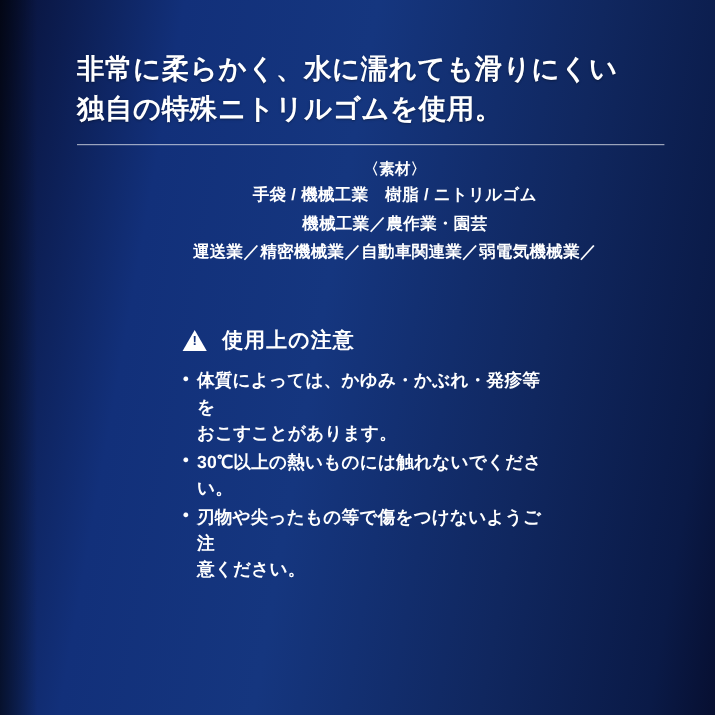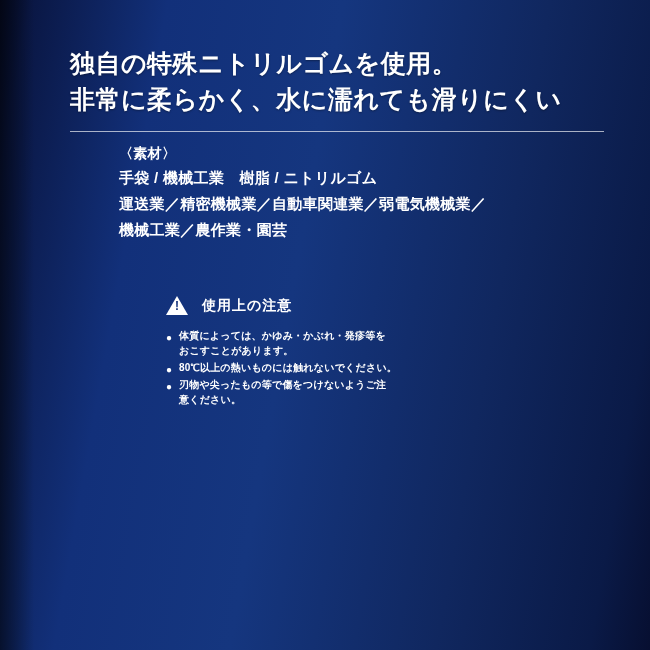--- a/index.html
+++ b/index.html
@@ -64,21 +64,21 @@
   .specs {
     position: absolute;
     left: 119px;
     top: 141px;
     width: 480px;
     font-size: 15px;
     font-weight: bold;
     line-height: 1.72;
     letter-spacing: 0.3px;
   }
-  .specs .row { white-space: nowrap; }
+  .specs .row { white-space: nowrap; text-align: center; }
   .specs .label { font-size: 14px; }
 
   .notice {
     position: absolute;
     left: 166px;
     top: 296px;
     width: 330px;
   }
   .notice-head {
     display: flex;
@@ -101,29 +101,29 @@
     left: -3px;
     top: 4px;
     width: 6px;
     font-size: 12px;
     font-weight: bold;
     color: #12307a;
     text-align: center;
     line-height: 1;
   }
   .notice-title {
-    font-size: 14px;
+    font-size: 19px;
     font-weight: bold;
     letter-spacing: 1px;
   }
   ul.notice-list {
     list-style: none;
     margin: 0;
     padding: 0;
-    font-size: 10px;
+    font-size: 16px;
     line-height: 1.5;
     font-weight: bold;
     letter-spacing: 0.2px;
   }
   ul.notice-list li {
     position: relative;
     padding-left: 13px;
     margin-bottom: 2px;
   }
   ul.notice-list li:before {
@@ -137,38 +137,38 @@
   ul.notice-list li.gap {
     margin-top: 16px;
   }
 </style>
 </head>
 <body>
 
 <div id="page">
 
   <div class="headline">
+    <div>非常に柔らかく、水に濡れても滑りにくい</div>
     <div>独自の特殊ニトリルゴムを使用。</div>
-    <div>非常に柔らかく、水に濡れても滑りにくい</div>
   </div>
 
   <div class="divider"></div>
 
   <div class="specs">
     <div class="row label">〈素材〉</div>
     <div class="row">手袋 / 機械工業　樹脂 / ニトリルゴム</div>
+    <div class="row">機械工業／農作業・園芸</div>
     <div class="row">運送業／精密機械業／自動車関連業／弱電気機械業／</div>
-    <div class="row">機械工業／農作業・園芸</div>
   </div>
 
   <div class="notice">
     <div class="notice-head">
       <div class="warn-icon"></div>
       <div class="notice-title">使用上の注意</div>
     </div>
     <ul class="notice-list">
       <li>体質によっては、かゆみ・かぶれ・発疹等を<br>おこすことがあります。</li>
-      <li>80℃以上の熱いものには触れないでください。</li>
+      <li>30℃以上の熱いものには触れないでください。</li>
       <li>刃物や尖ったもの等で傷をつけないようご注<br>意ください。</li>
     </ul>
   </div>
 
 </div>
 
 </body></html>

